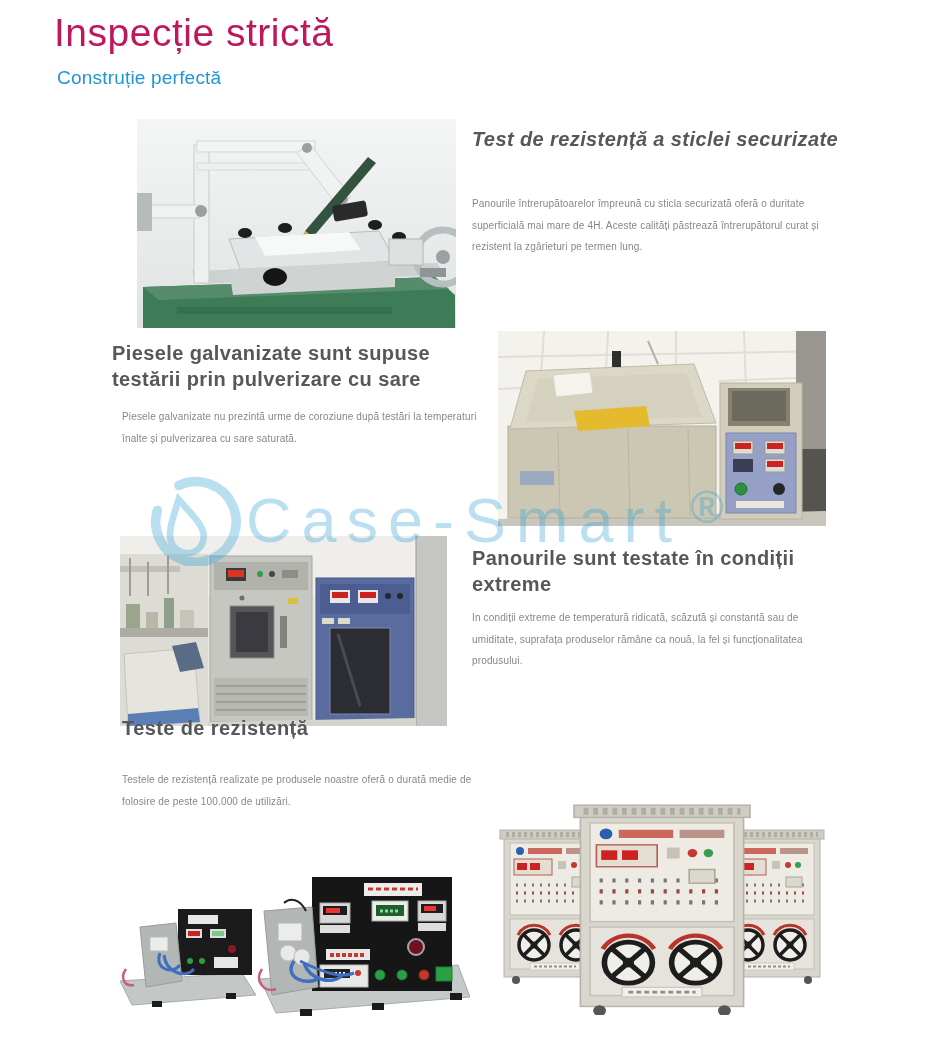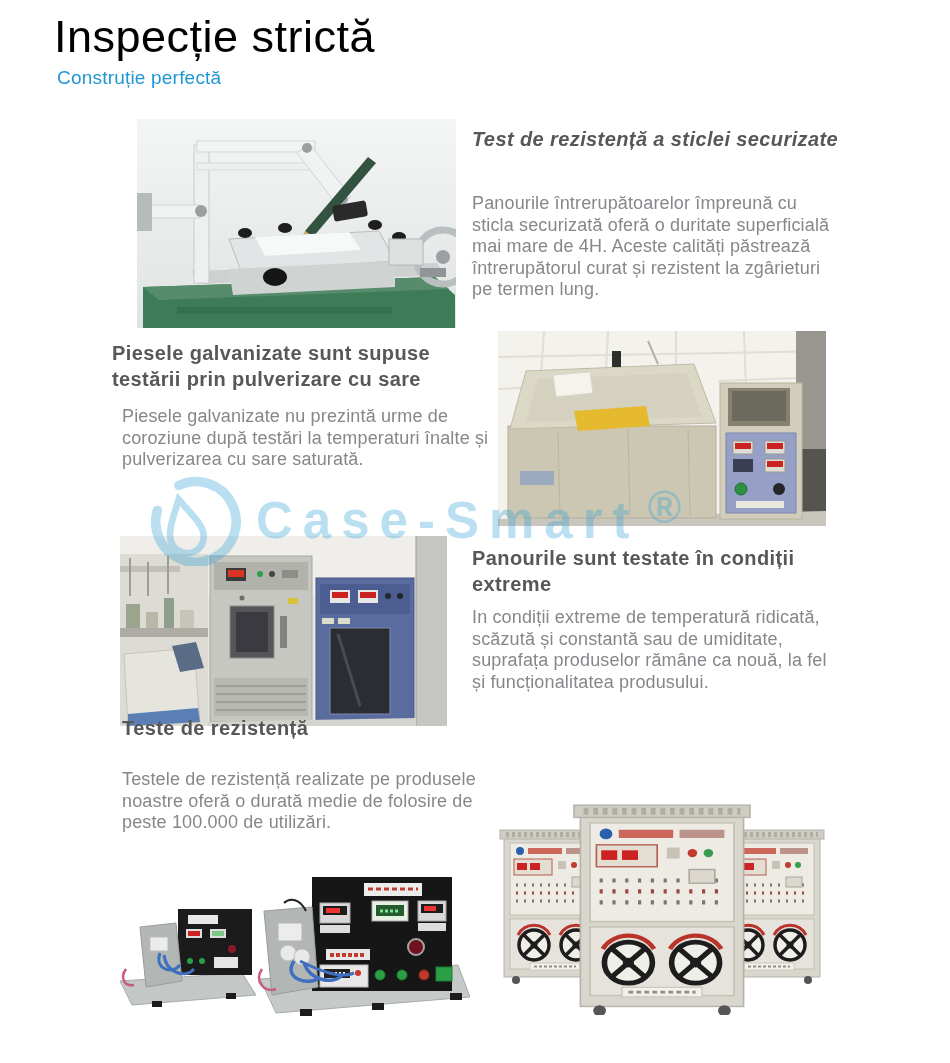--- a/index.html
+++ b/index.html
@@ -3,41 +3,41 @@
 <meta charset="utf-8">
 <style>
   html,body{margin:0;padding:0;background:#ffffff;}
   #page{
     position:relative;width:950px;height:1063px;margin:0 auto;
     background:#ffffff;overflow:hidden;
     font-family:"Liberation Sans","DejaVu Sans",sans-serif;
   }
   .abs{position:absolute;}
   .page-title{
-    left:54px;top:12px;font-size:45px;font-weight:200;color:#000000;
+    left:54px;top:12px;font-size:39px;font-weight:200;color:#be185d;
     letter-spacing:.5px;line-height:1.1;
   }
   .page-subtitle{
     left:57px;top:67px;font-size:19px;font-weight:400;color:#2096d4;letter-spacing:.2px;
   }
   .h2{
     font-size:20px;font-weight:700;color:#565759;line-height:26px;letter-spacing:.4px;z-index:2;
   }
   .para{
-    font-size:18px;font-weight:400;color:#85878b;line-height:21.5px;letter-spacing:.15px;z-index:2;
+    font-size:10px;font-weight:400;color:#85878b;line-height:21.5px;letter-spacing:.15px;z-index:2;
   }
   .photo{overflow:hidden;z-index:1;}
   .photo svg{display:block;width:100%;height:100%;}
   .watermark{
     left:146px;top:474px;height:92px;display:flex;align-items:center;
     color:#2b9fd6;opacity:.32;z-index:9;pointer-events:none;white-space:nowrap;
   }
   .wm-icon{width:96px;height:92px;flex:0 0 auto;}
   .wm-text{
-    font-size:51px;font-weight:700;letter-spacing:10px;line-height:1;margin-left:14px;
+    font-size:63px;font-weight:400;letter-spacing:10px;line-height:1;margin-left:4px;
   }
   .wm-reg{
     font-size:46px;font-weight:700;line-height:1;margin-left:8px;align-self:flex-start;margin-top:10px;
   }
 </style>
 </head>
 <body>
 
 <div id="page">
 

